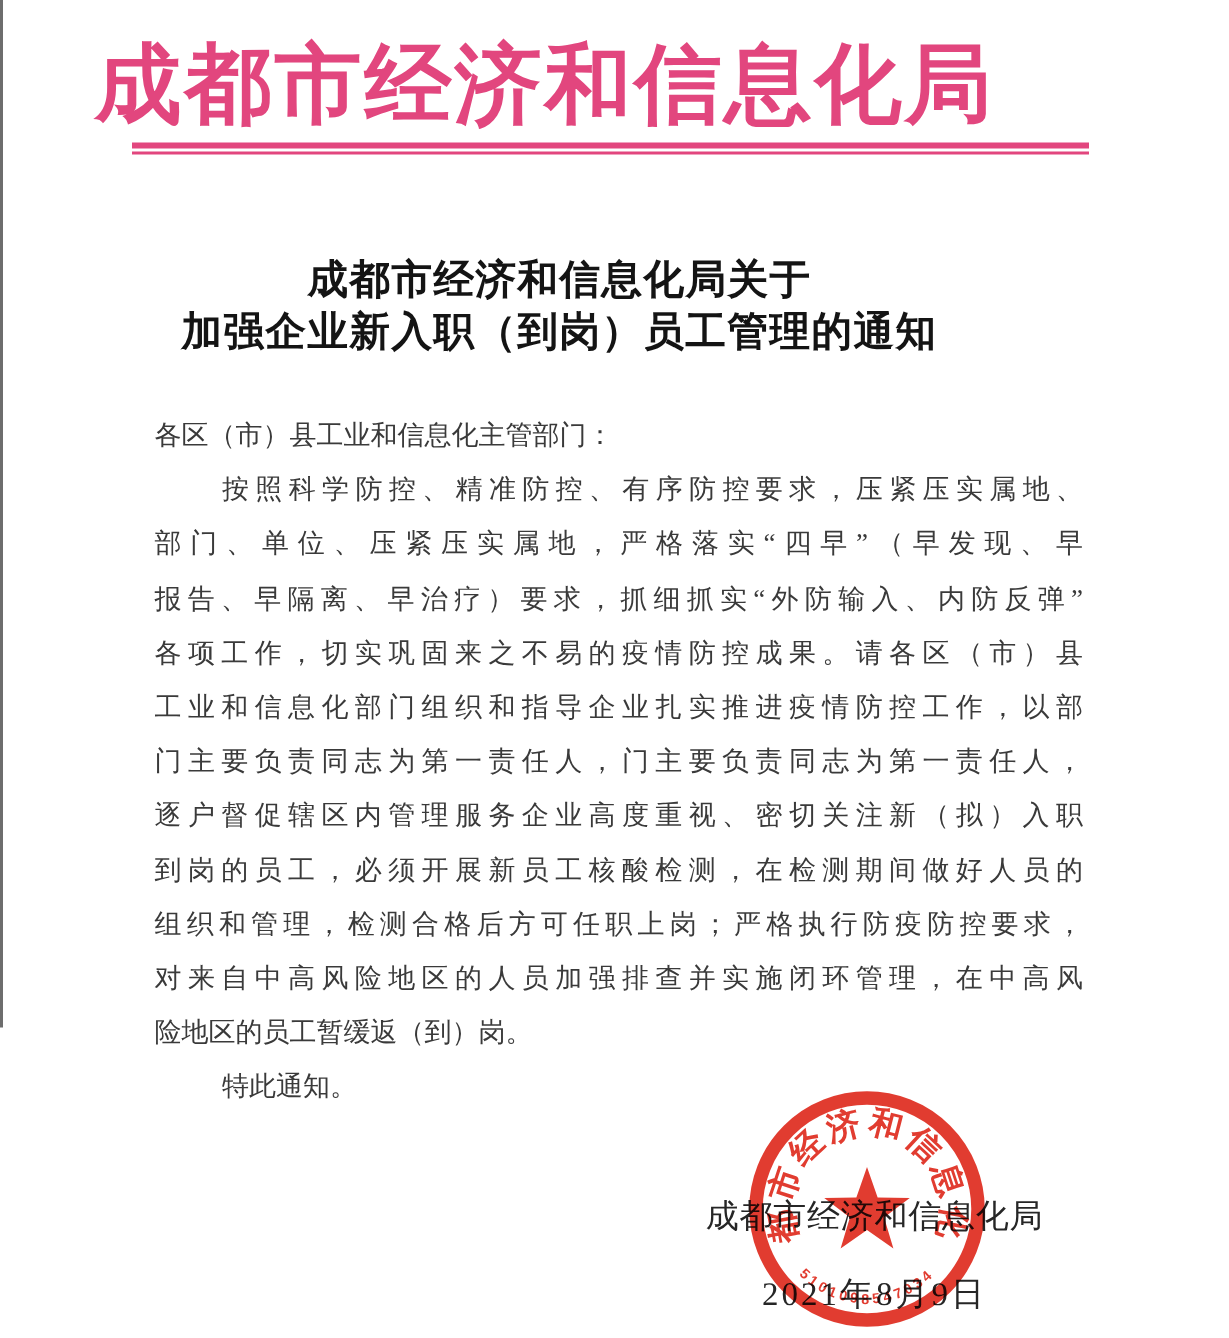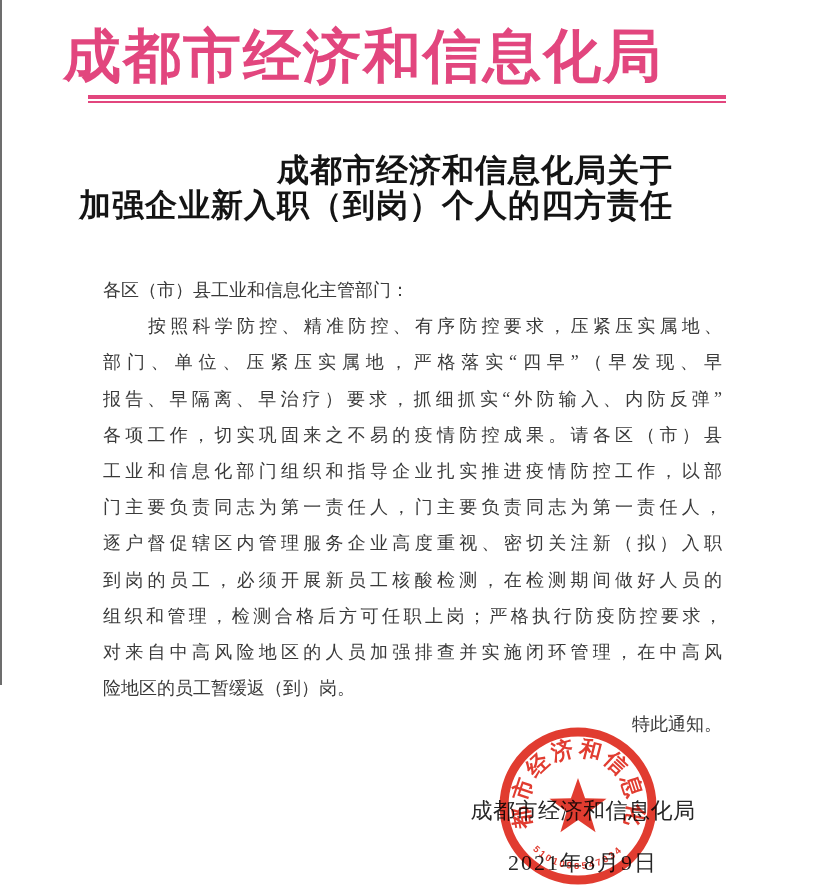--- a/index.html
+++ b/index.html
@@ -47,24 +47,24 @@
   .rule {
     position: absolute;
     top: 95px; left: 88px;
     width: 648px;
   }
   .rule-thick { height: 4px; background: #e2467e; }
   .rule-thin  { height: 2px; background: #e2467e; margin-top: 2px; }
   
   .title {
     position: absolute;
-    top: 153px; left: 73px;
+    top: 169px; left: 73px;
     width: 600px;
-    text-align: right;
-    font-size: 32px;
+    text-align: center;
+    font-size: 27px;
     line-height: 35px;
     font-weight: 800;
     color: #141414;
     letter-spacing: 1px;
     font-family: "Liberation Sans", "DejaVu Sans", sans-serif;
   }
   
   .body-block {
     position: absolute;
     top: 272px; left: 103px;
@@ -73,21 +73,21 @@
     line-height: 36.2px;
     color: #3a3a3a;
   }
   .line { white-space: nowrap; }
   .line.jl {
     white-space: normal;
     text-align: justify;
     text-align-last: justify;
   }
   .line.indent { padding-left: 45px; }
-  .line.closing { padding-left: 45px; text-align: right; }
+  .line.closing { padding-left: 45px; }
   
   .sig-block {
     position: absolute;
     top: 796px; left: 433px;
     width: 300px;
     text-align: center;
     color: #262626;
   }
   .sig-name {
     font-size: 22px;
@@ -139,21 +139,21 @@
 
   <h1 class="letterhead">成都市经济和信息化局</h1>
 
   <div class="rule">
     <div class="rule-thick"></div>
     <div class="rule-thin"></div>
   </div>
 
   <div class="title">
     <div>成都市经济和信息化局关于</div>
-    <div>加强企业新入职（到岗）个人的四方责任</div>
+    <div>加强企业新入职（到岗）员工管理的通知</div>
   </div>
 
   <div class="body-block">
     <div class="line">各区（市）县工业和信息化主管部门：</div>
     <div class="line jl indent">按照科学防控、精准防控、有序防控要求，压紧压实属地、</div>
     <div class="line jl">部门、单位、压紧压实属地，严格落实“四早”（早发现、早</div>
     <div class="line jl">报告、早隔离、早治疗）要求，抓细抓实“外防输入、内防反弹”</div>
     <div class="line jl">各项工作，切实巩固来之不易的疫情防控成果。请各区（市）县</div>
     <div class="line jl">工业和信息化部门组织和指导企业扎实推进疫情防控工作，以部</div>
     <div class="line jl">门主要负责同志为第一责任人，门主要负责同志为第一责任人，</div>

